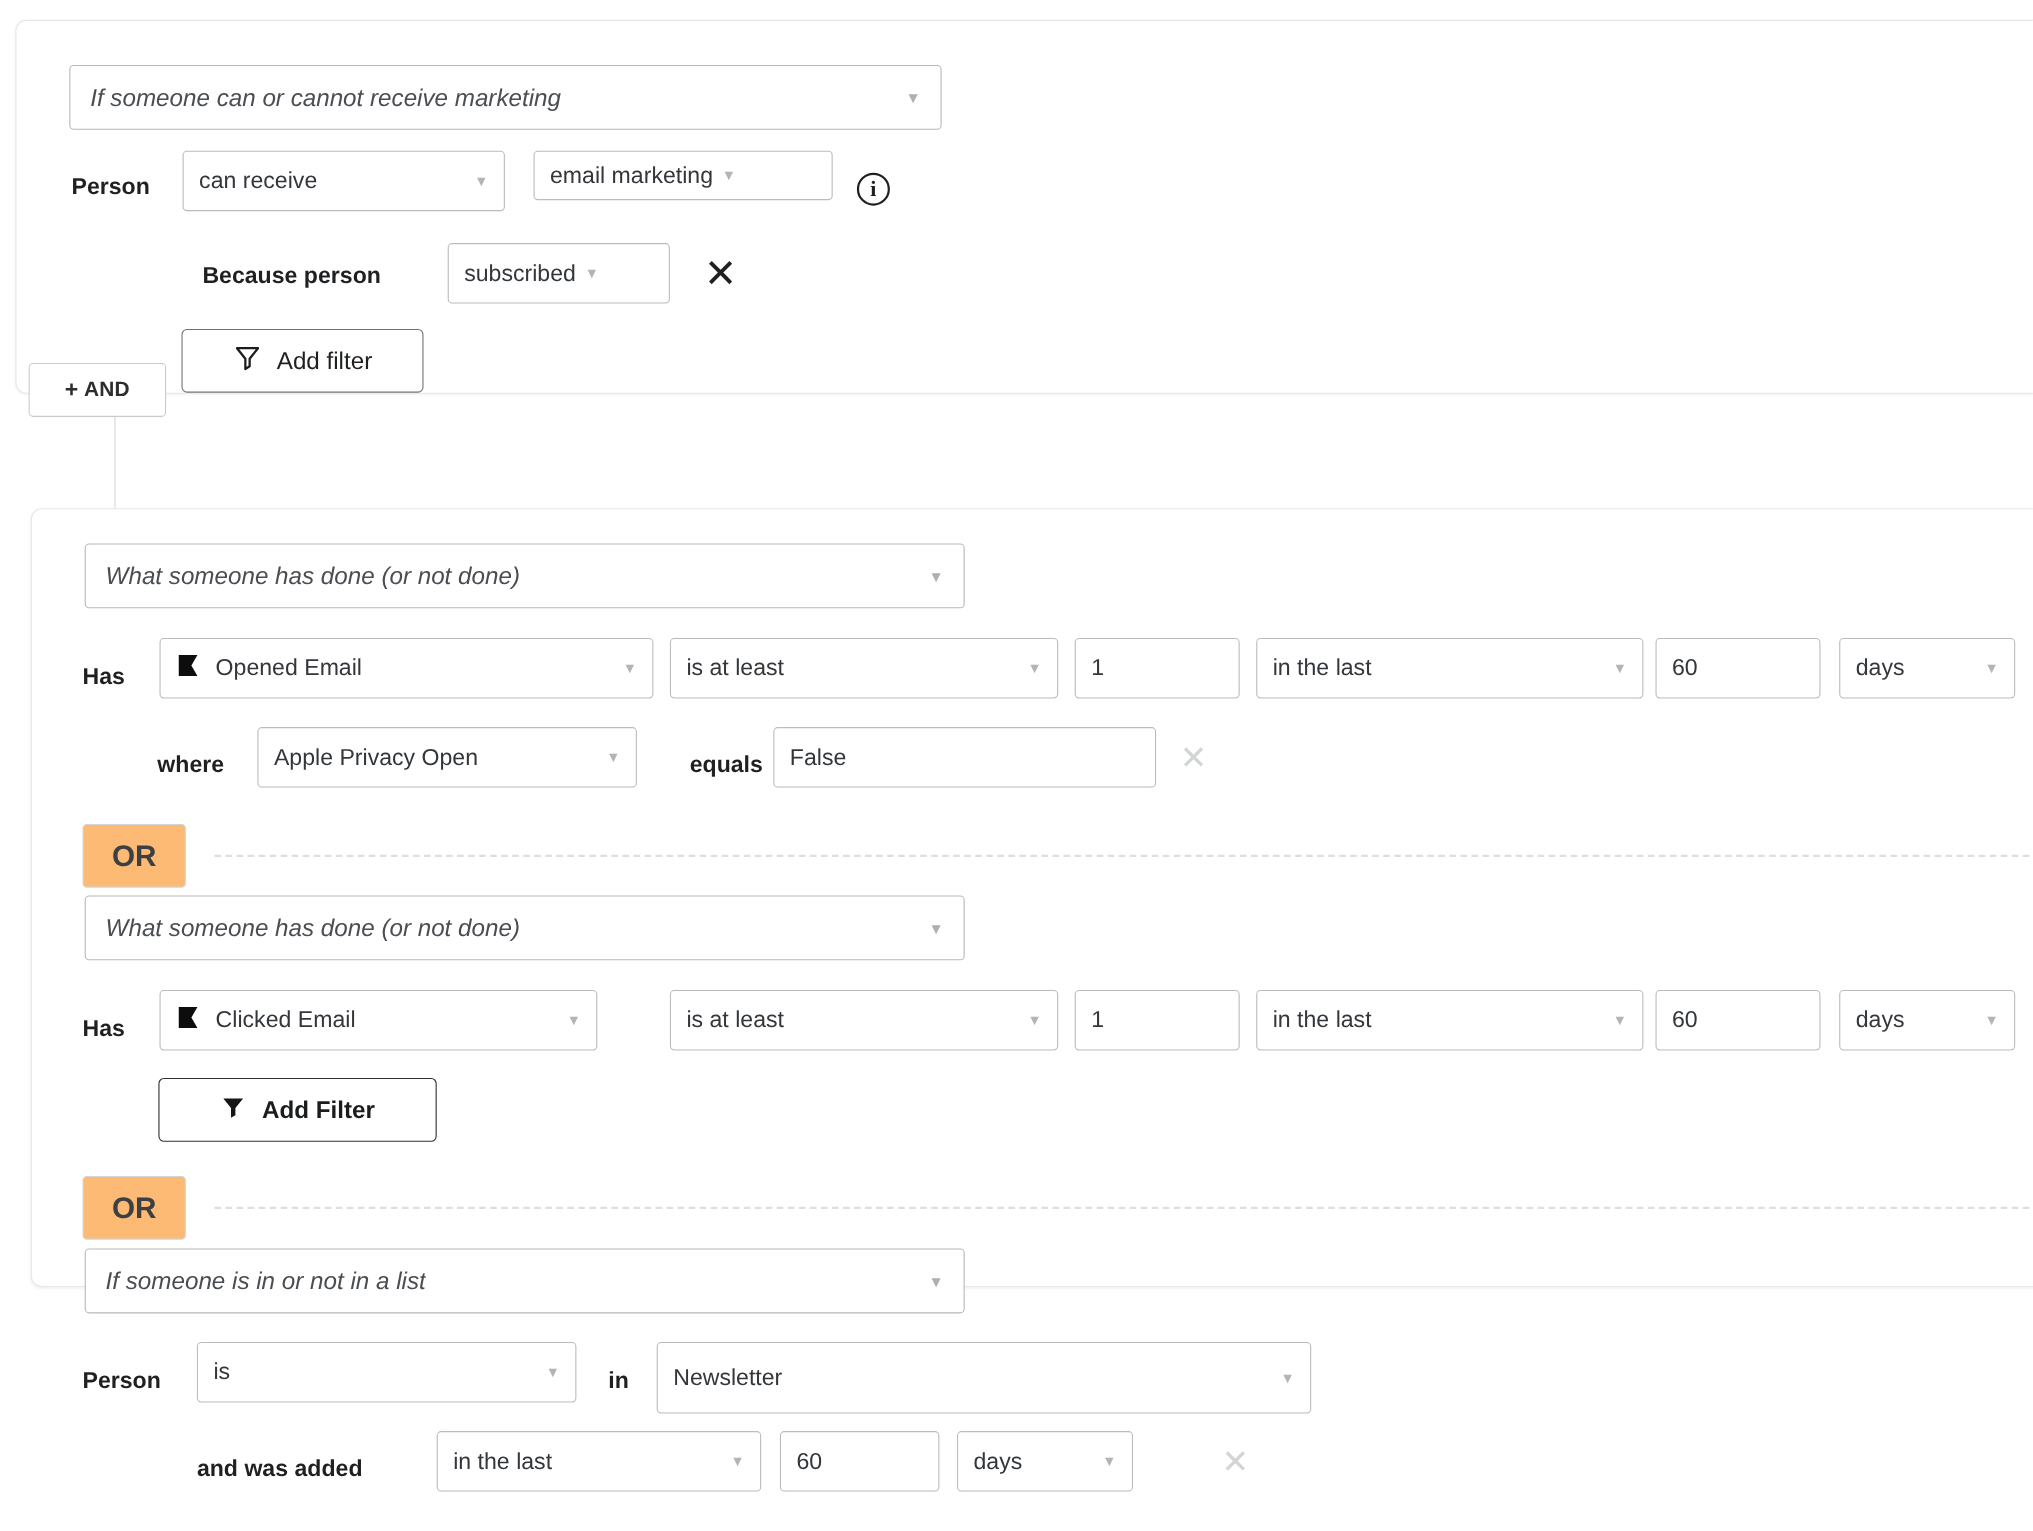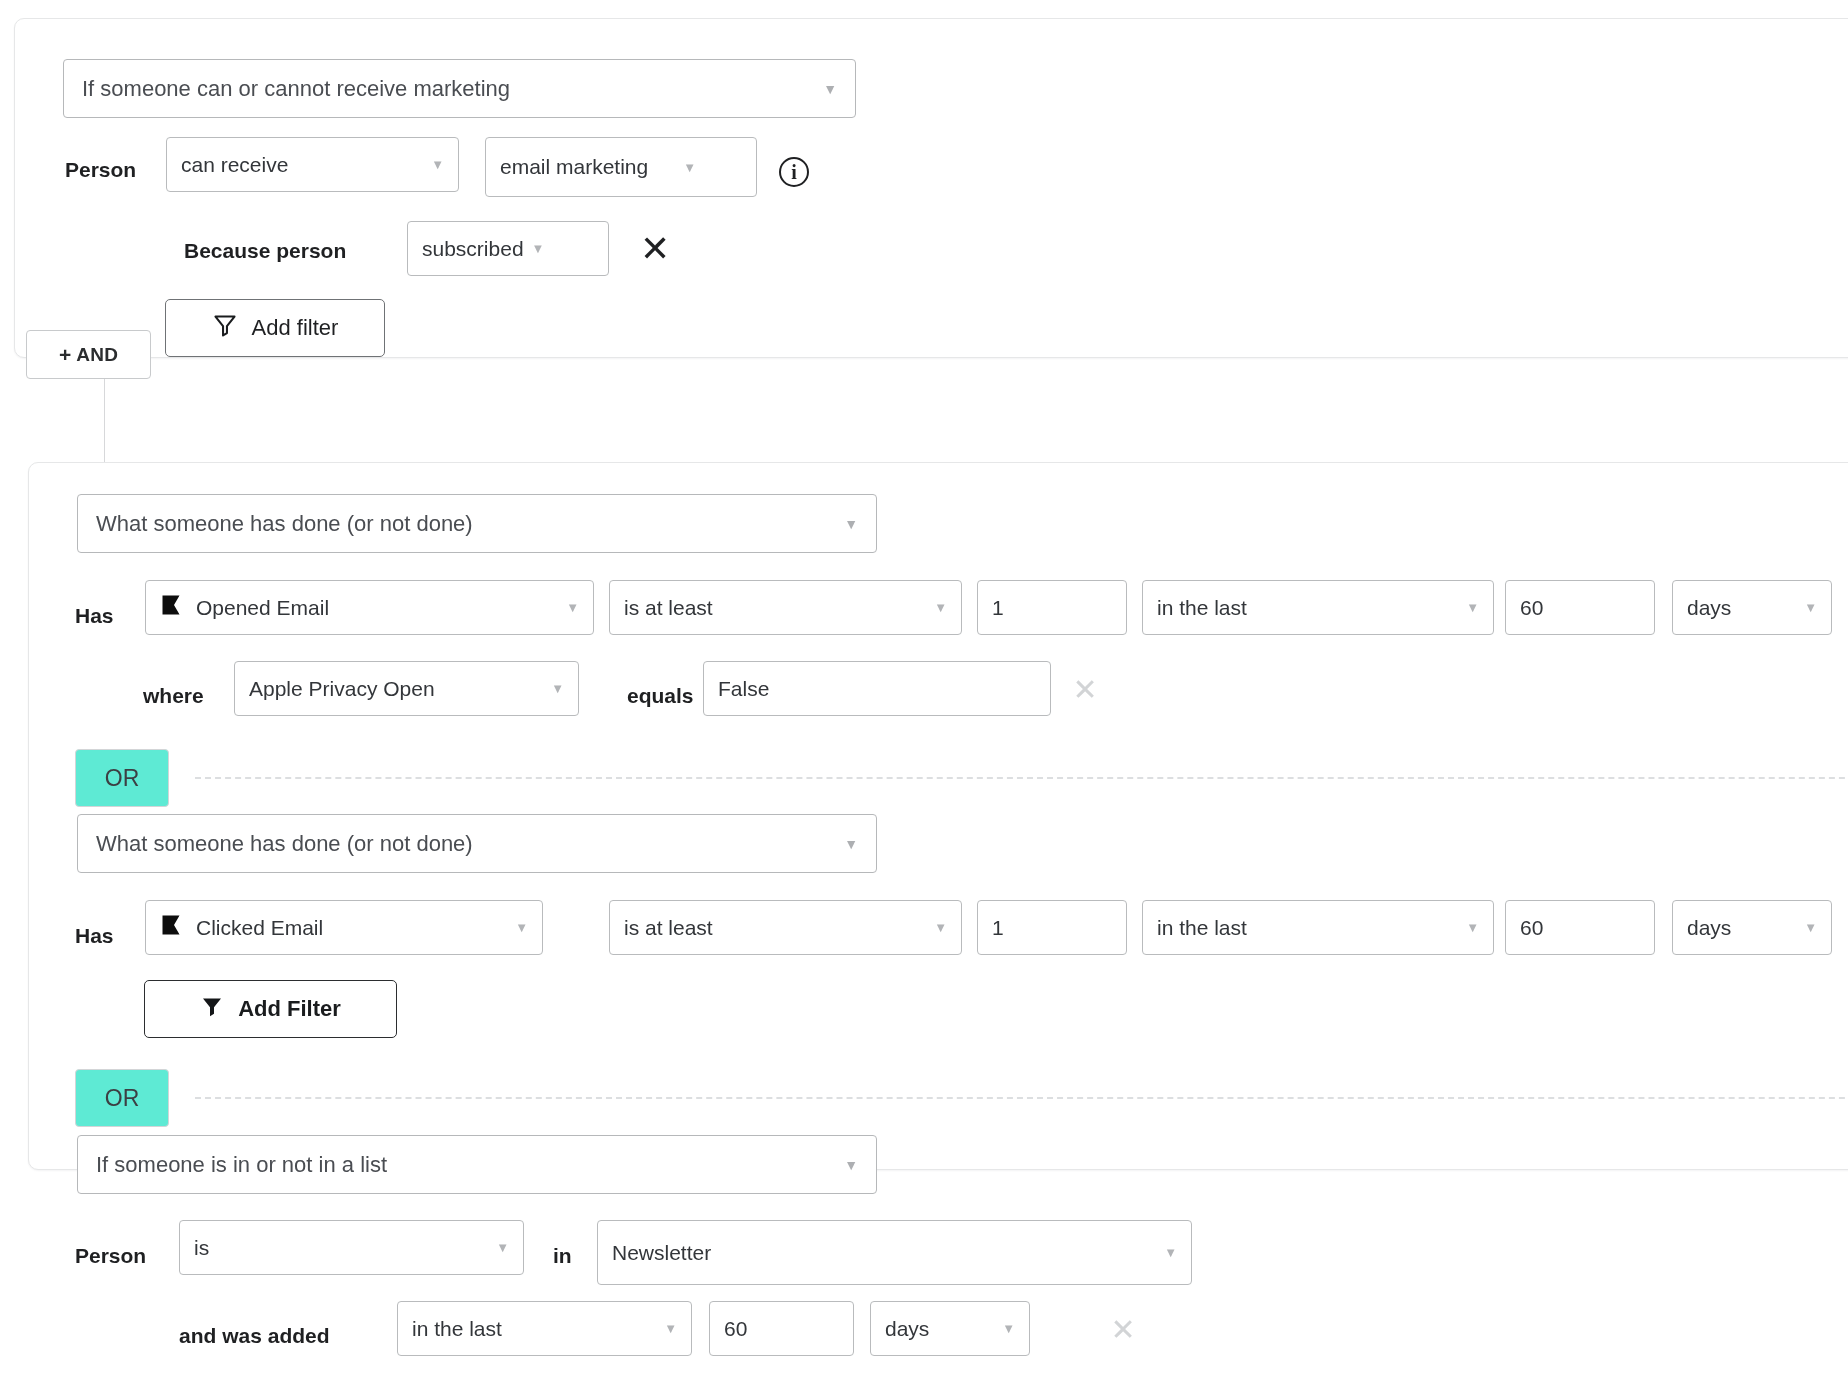--- a/index.html
+++ b/index.html
@@ -107,20 +107,21 @@
     white-space: nowrap;
     line-height: 1;
   }
 
   
   .select-big {
     font-size: 22px;
     color: #4a4d52;
     padding: 3px 18px;
     border-color: #b6b8ba;
+    font-style: italic;
   }
   .select-big .caret { font-size: 14px; color: #adafb2; }
 
   
   .addfilter {
     position: absolute;
     box-sizing: border-box;
     background: #ffffff;
     border: 1px solid #2b2d2f;
     border-radius: 5px;
@@ -169,25 +170,25 @@
     font-size: 36px; font-weight: 300; color: #1f2022;
     line-height: 1;
   }
   .xbtn.soft { font-size: 30px; font-weight: 300; color: #d2d4d6; line-height: 1; }
   #x-where   { left: 1068px; top: 673px; width: 32px; height: 32px; }
 
   
   .or-row { position: absolute; display: flex; align-items: center; }
   .or-chip {
     width: 94px; height: 58px;
-    background: #5eead4;
+    background: #fdba74;
     border: 1px solid #d3d5d7;
     border-radius: 4px;
     display: flex; align-items: center; justify-content: center;
-    font-size: 23px; font-weight: 400; color: #3c3f43;
+    font-size: 27px; font-weight: 700; color: #3c3f43;
     box-sizing: border-box;
     cursor: pointer;
   }
   .or-line {
     flex: 1;
     height: 0;
     border-top: 2px dashed #dcdee0;
     margin-left: 26px;
   }
 
@@ -207,21 +208,21 @@
     <span class="caret">▼</span>
   </div>
 
   <div class="lbl" style="left:50px; top:140px;">Person</div>
 
   <div class="ctrl" style="left:151px; top:118px; width:293px; height:55px;">
     <span class="val">can receive</span>
     <span class="caret">▼</span>
   </div>
 
-  <div class="ctrl tight" style="left:470px; top:118px; width:272px; height:60px;gap:27px;">
+  <div class="ctrl tight" style="left:470px; top:118px; width:272px; height:45px;">
     <span class="val">email marketing</span>
     <span class="caret">▼</span>
   </div>
 
   <div id="info-icon">
     <span>i</span>
   </div>
 
   <div class="lbl" style="left:169px; top:221px;">Because person</div>
 

